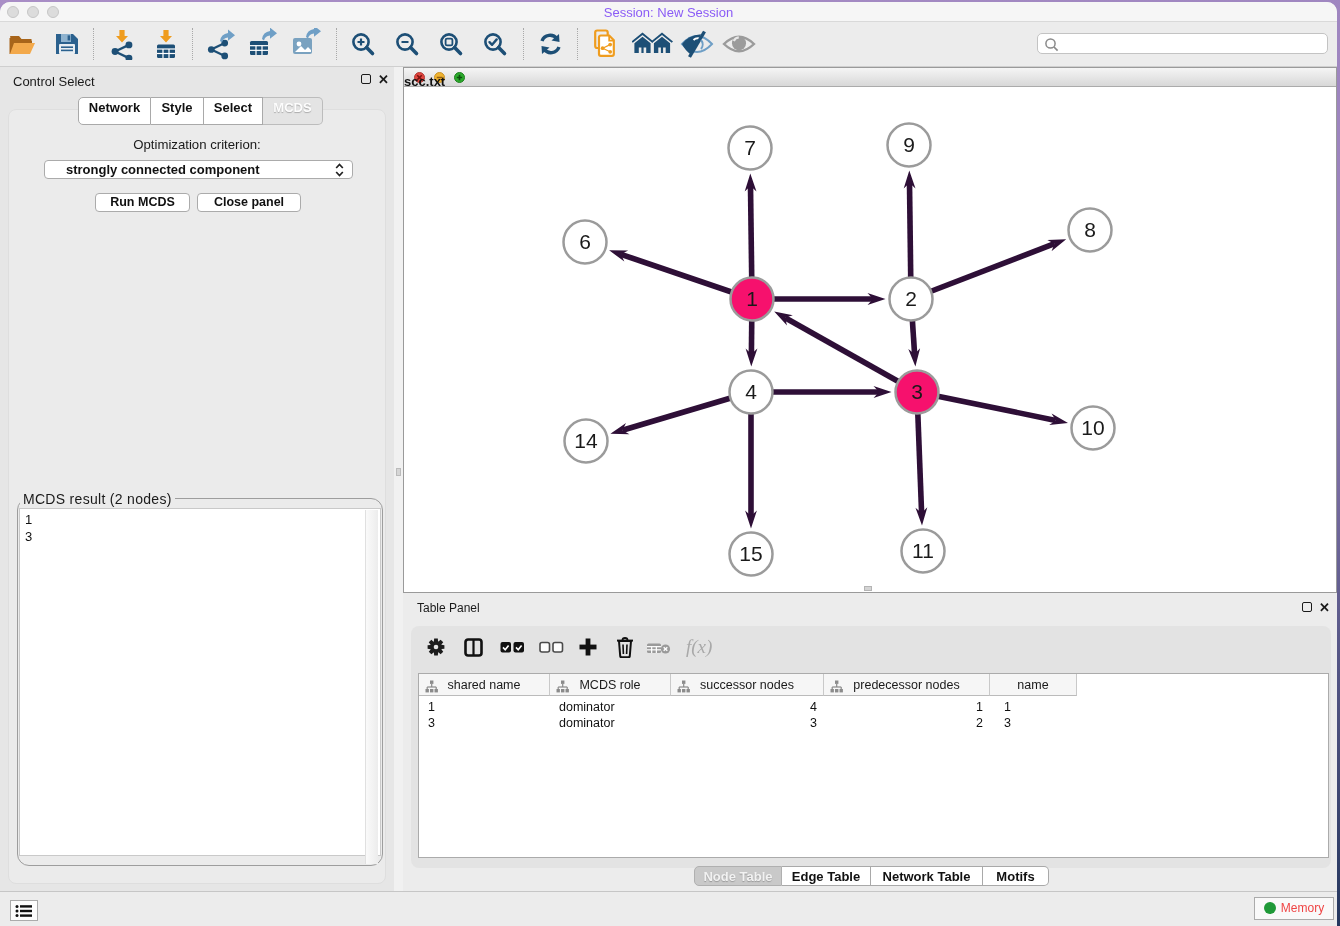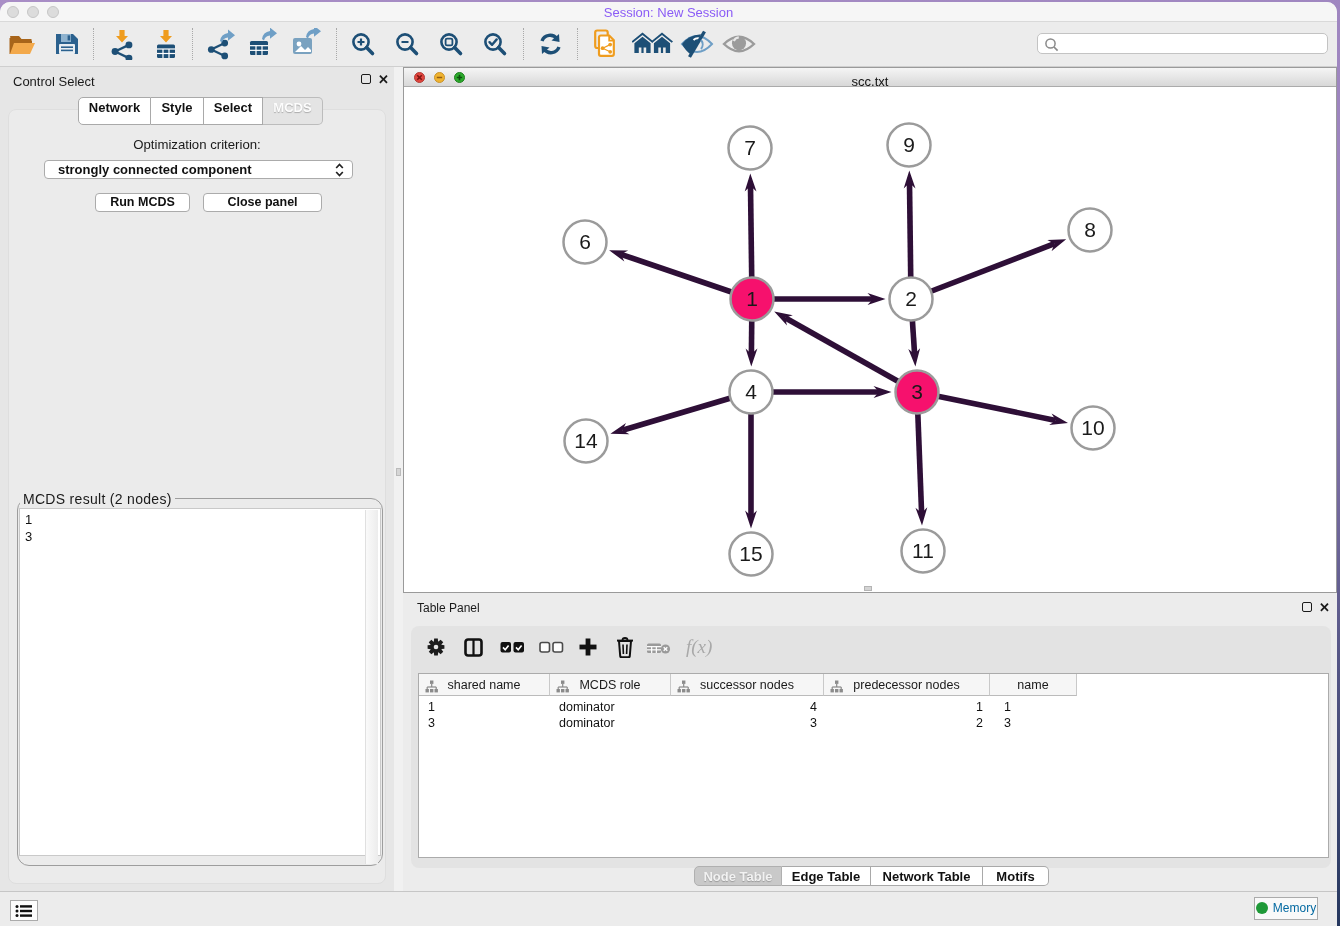--- a/index.html
+++ b/index.html
@@ -9,46 +9,46 @@
 #title{position:absolute;top:3px;width:100%;text-align:center;font-size:13px;color:#8b5cf6}
 #toolbar{position:absolute;left:0;top:20px;width:100%;height:45px;background:#ececec;border-bottom:1px solid #cfcfcf}
 .tsep{position:absolute;top:6px;height:32px;width:0;border-left:1px dotted #a9a9a9}
 #search{position:absolute;left:1037px;top:11px;width:291px;height:21px;background:#fff;border:1px solid #c3c3c3;border-radius:5px}
 #ctrl{position:absolute;left:0;top:65px;width:394px;height:824px;background:#e6e6e6}
 #ctrlhead{position:absolute;left:13px;top:7px;font-size:13px;color:#1a1a1a}
 .tab{position:absolute;top:30px;height:28px;background:#fff;border:1px solid #a9a9a9;font-size:13px;font-weight:bold;color:#111;text-align:center;line-height:19px}
 #tabMCDS{background:#e4e4e4;color:#fdfdfd;text-shadow:0 1px 1px #aaa;border-color:#bcbcbc;border-radius:0 5px 5px 0}
 #ctrlbody{position:absolute;left:8px;top:42px;width:378px;height:775px;background:#ebebeb;border-radius:8px;border:1px solid #dedede}
 #optlabel{position:absolute;left:0;top:70px;width:100%;text-align:center;font-size:13.2px;font-weight:normal;color:#1a1a1a}
-#combo{position:absolute;left:44px;top:93px;width:309px;height:19px;background:#fff;border:1px solid #ababab;border-radius:4px;font-size:13px;font-weight:bold;color:#111;line-height:17px;padding-left:13px}
+#combo{position:absolute;left:44px;top:93px;width:309px;height:19px;background:#fff;border:1px solid #ababab;border-radius:4px;font-size:13px;font-weight:bold;color:#111;line-height:17px;padding-left:21px}
 .btn{position:absolute;top:126px;height:19px;background:#fff;border:1px solid #ababab;border-radius:4px;font-size:12.5px;font-weight:bold;color:#111;text-align:center;line-height:17px}
 #fieldset{position:absolute;left:17px;top:431px;width:366px;height:368px;border:1px solid #9d9d9d;border-radius:12px}
 #fslegend{position:absolute;left:2px;top:-8px;z-index:3;background:#ebebeb;padding:0 3px;font-size:14px;letter-spacing:0.3px;color:#1a1a1a}
 #fsarea{position:absolute;left:1px;top:9px;width:362px;height:348px;background:#fff;border:1px solid #c9c9c9}
 #fsscroll{position:absolute;right:2px;top:1px;width:13px;height:354px;background:linear-gradient(90deg,#fafafa,#ececec);border-left:1px solid #e0e0e0}
 #divider{position:absolute;left:394px;top:65px;width:9px;height:824px;background:#f1f1f1}
 #divhandle{position:absolute;left:2px;top:401px;width:5px;height:8px;background:#d6d6d6;border:1px solid #bbb}
 #netwin{position:absolute;left:403px;top:65px;width:934px;height:526px;border:1px solid #9a9a9a;background:#fff}
 #nettitle{position:absolute;left:0;top:0;width:100%;height:19px;background:linear-gradient(#f5f5f5,#d8d8d8);border-bottom:1px solid #ababab}
 .mac{position:absolute;top:3.5px;width:11px;height:11px;border-radius:50%}
-#nettext{position:absolute;top:6px;width:100%;text-align:center;font-size:13px;font-weight:normal;color:#111}
+#nettext{position:absolute;top:6px;width:100%;text-align:left;font-size:13px;font-weight:bold;color:#111}
 #netcanvas{position:absolute;left:1px;top:20px;width:931px;height:504px;background:#fff}
 #tablepanel{position:absolute;left:403px;top:591px;width:934px;height:298px;background:#ececec}
 #tphead{position:absolute;left:14px;top:8px;font-size:12px;color:#1a1a1a}
 #tpbox{position:absolute;left:8px;top:33px;width:920px;height:242px;background:#e3e3e3;border-radius:8px}
 #fx{position:absolute;left:283px;top:43px;font-family:"Liberation Serif",serif;font-style:italic;font-size:19px;color:#a9a9a9}
 #ttable{position:absolute;left:15px;top:80px;width:911px;height:185px;background:#fff;border:1px solid #ababab}
 .hc{position:absolute;top:0;height:22px;background:#f6f6f6;border-right:1px solid #c9c9c9;border-bottom:1px solid #bbb;font-size:12.5px;color:#1a1a1a;text-align:center;line-height:22px}
 .hic{position:absolute;left:6px;top:4px}
 .cell{position:absolute;height:16px;font-size:12.5px;color:#111;line-height:16px}
 .btab{position:absolute;top:273px;height:20px;background:#fff;border:1px solid #a9a9a9;font-size:13px;font-weight:bold;color:#111;text-align:center;line-height:19px}
 #btabNode{background:#c9c9c9;color:#f2f2f2;text-shadow:0 1px 1px #999;border-radius:5px 0 0 5px;border-color:#b0b0b0}
 #statusbar{position:absolute;left:0;top:889px;width:100%;height:33px;background:#ececec;border-top:1px solid #c6c6c6}
 #listbtn{position:absolute;left:10px;top:8px;width:28px;height:21px;background:#fdfdfd;border:1px solid #ababab}
-#membtn{position:absolute;left:1254px;top:5px;width:64px;height:23px;background:#f9f9f9;border:1px solid #ababab;font-size:12px;color:#0369a1;text-align:center;line-height:21px}
+#membtn{position:absolute;left:1254px;top:5px;width:80px;height:23px;background:#f9f9f9;border:1px solid #ababab;font-size:12px;color:#ef4444;text-align:center;line-height:21px}
 .sq{position:absolute;top:7px;width:10px;height:10px;border:1.6px solid #1a1a1a;border-radius:2px}
 .xx{position:absolute;top:5px;font-size:13px;font-weight:bold;color:#1a1a1a}
 </style></head><body>
 <div id="win">
   <div id="titlebar">
     <div class="tl" style="left:7px"></div>
       <div class="tl" style="left:26.5px"></div>
       <div class="tl" style="left:46.5px"></div>
     <div id="title">Session: New Session</div>
   </div>
@@ -179,21 +179,21 @@
     <div class="tab" style="left:78px;width:73px;border-radius:5px 0 0 5px">Network</div>
     <div class="tab" style="left:151px;width:53px;border-left:none">Style</div>
     <div class="tab" style="left:204px;width:59px;border-left:none">Select</div>
     <div class="tab" id="tabMCDS" style="left:263px;width:60px;border-left:none">MCDS</div>
     <div id="optlabel">Optimization criterion:</div>
     <div id="combo">strongly connected component<svg width="11" height="16" style="position:absolute;right:7px;top:1px" viewBox="0 0 11 16">
           <path d="M2.2,6 L5.5,2.4 L8.8,6" fill="none" stroke="#222" stroke-width="1.7"></path>
           <path d="M2.2,10 L5.5,13.6 L8.8,10" fill="none" stroke="#222" stroke-width="1.7"></path>
         </svg></div>
     <div class="btn" style="left:95px;width:95px">Run MCDS</div>
-    <div class="btn" style="left:203px;width:119px">Close panel</div>
+    <div class="btn" style="left:197px;width:104px">Close panel</div>
     <div id="fieldset">
       <div id="fslegend">MCDS result (2 nodes)</div>
       <div id="fsarea">
           <div style="position:absolute;left:5px;top:2px;font-size:13px;color:#111;line-height:17px">1<br>3</div>
           <div id="fsscroll"></div>
         </div>
     </div>
   </div>
   <div id="divider">
       <div id="divhandle"></div>

